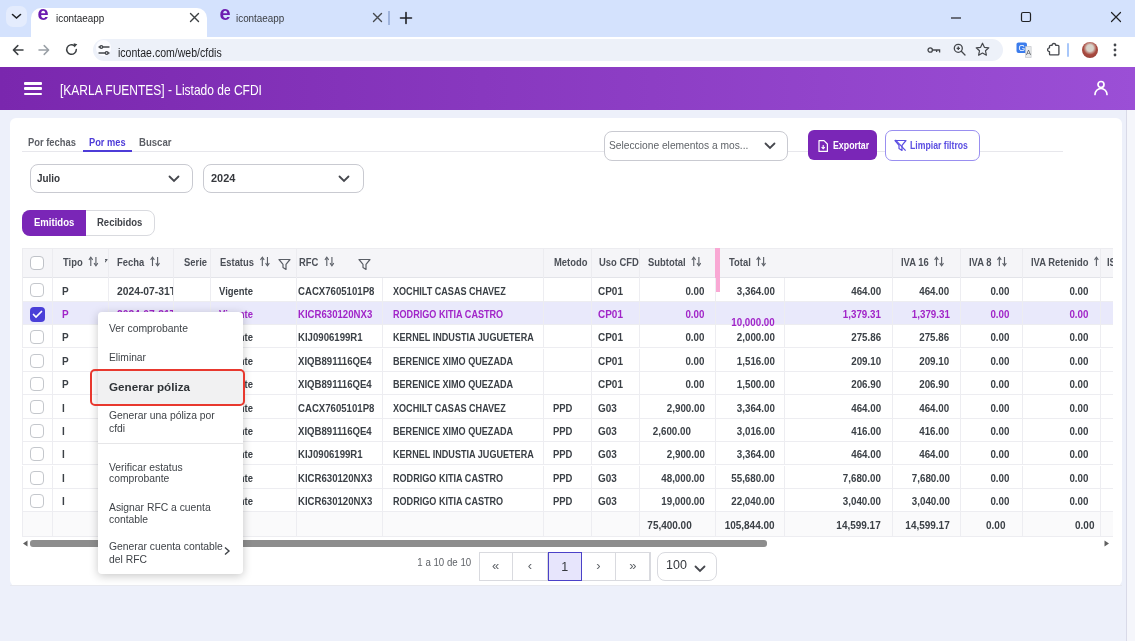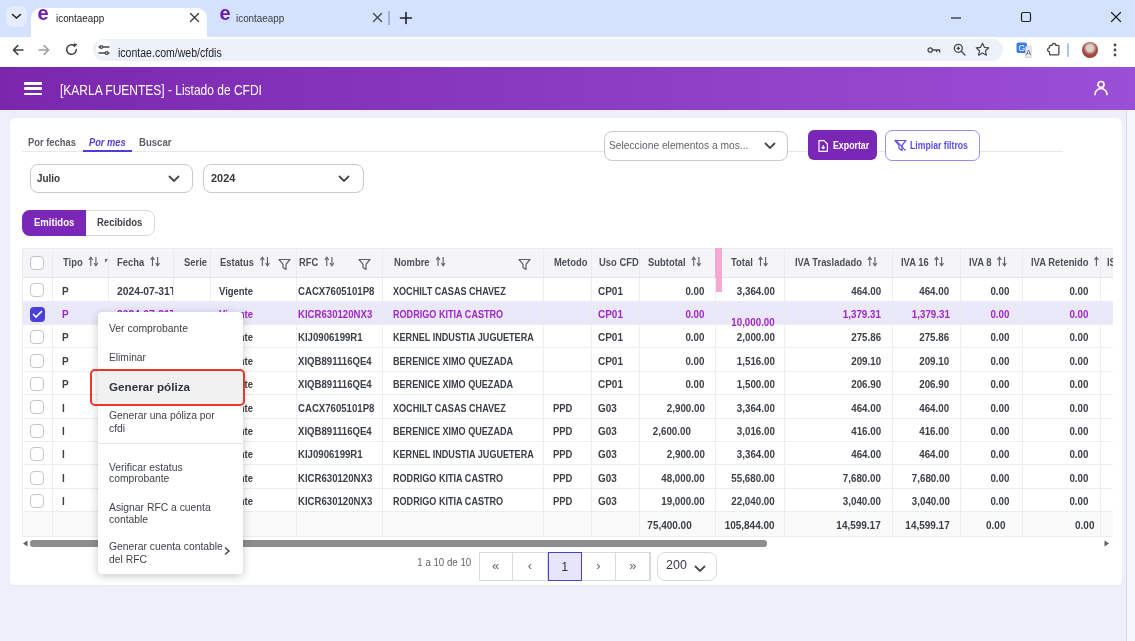--- a/index.html
+++ b/index.html
@@ -106,21 +106,21 @@
     <g fill="none" stroke="#fff" stroke-width="1.7" stroke-linecap="round">
       <circle cx="10" cy="6.5" r="3"></circle>
       <path d="M4 16.5 a6 6 0 0 1 12 0"></path>
     </g>
   </svg>
 
 <div class="abs" style="left:0;top:109.5px;width:1135px;height:531.5px;background:#edf0fa"></div>
 <div class="abs" style="left:1126px;top:109.5px;width:9px;height:531.5px;background:#f5f6fb;border-left:1px solid #d9dae8"></div>
 <div class="abs" style="left:10px;top:118px;width:1112px;height:468px;background:#fff;border-radius:6px"></div>
 <div class="abs" style="left:27.8px;top:132px;"><span style="display:inline-block;transform-origin:0 0;transform:scaleX(0.815);font-size:11.5px;font-weight:700;color:#5c5f66;white-space:nowrap;">Por fechas</span></div>
-<div class="abs" style="left:89.1px;top:132px;font-style:italic;"><span style="display:inline-block;transform-origin:0 0;transform:scaleX(0.807);font-size:11.5px;font-weight:700;color:#4e3cd8;white-space:nowrap;">Por mes</span></div>
+<div class="abs" style="left:89.1px;top:132px;"><span style="display:inline-block;transform-origin:0 0;transform:scaleX(0.807);font-size:11.5px;font-weight:700;color:#4e3cd8;white-space:nowrap;">Por mes</span></div>
 <div class="abs" style="left:139.1px;top:132px;"><span style="display:inline-block;transform-origin:0 0;transform:scaleX(0.834);font-size:11.5px;font-weight:700;color:#5c5f66;white-space:nowrap;">Buscar</span></div>
 <div class="abs" style="left:22px;top:151px;width:1041px;height:1px;background:#e7e7ec"></div>
 <div class="abs" style="left:83px;top:150px;width:49px;height:2px;background:#4e3cd8"></div>
 <div class="abs" style="left:29.8px;top:164px;width:163px;height:29px;border:1px solid #c9cad1;border-radius:8px;background:#fff"></div>
 <div class="abs" style="left:36.5px;top:168px;"><span style="display:inline-block;transform-origin:0 0;transform:scaleX(0.86);font-size:11.5px;font-weight:600;color:#36383d;white-space:nowrap;">Julio</span></div>
 <svg class="abs" style="left:168px;top:175px" width="12" height="8" viewBox="0 0 12 8">
     <path d="M1.5 1.5 L6 6 L10.5 1.5" fill="none" stroke="#45474d" stroke-width="1.8" stroke-linecap="round"></path>
   </svg>
 <div class="abs" style="left:202.6px;top:164px;width:161.4px;height:29px;border:1px solid #c9cad1;border-radius:8px;background:#fff"></div>
 <div class="abs" style="left:210.5px;top:168px;"><span style="display:inline-block;transform-origin:0 0;transform:scaleX(0.95);font-size:11.5px;font-weight:600;color:#36383d;white-space:nowrap;">2024</span></div>
@@ -194,61 +194,38 @@
               <path d="M3.5 10 V2.2"></path>
               <path d="M1.3 3.8 L3.5 1.2 L5.7 3.8"></path>
               <path d="M9.5 1 V8.8"></path>
               <path d="M7.3 7.2 L9.5 9.8 L11.7 7.2"></path>
             </g>
           </svg></span></div>
       <svg class="abs" style="left:61.5px;top:9.7px" width="13" height="13" viewBox="0 0 13 13">
         <path d="M1 1.5 H12 L8 6.3 V11.4 L5 9.5 V6.3 Z" fill="none" stroke="#5a5e66" stroke-width="1.2" stroke-linejoin="round"></path>
       </svg>
     </div>
-    <div class="abs" style="left:360.5px;top:0;width:161.0px;height:30.3px;border-left:1px solid #ececf0;overflow:hidden">
-      <div style="position:absolute;left:10.6px;top:4px;white-space:nowrap"><span style="display:inline-block;transform-origin:0 0;transform:scaleX(0.855);font-size:11px;font-weight:700;color:#4c5058;white-space:nowrap">Nombre<svg style="display:inline-block;vertical-align:-1px;margin-left:6px" width="13" height="11" viewBox="0 0 13 11">
-            <g stroke="#5a5e66" stroke-width="1.3" fill="none">
-              <path d="M3.5 10 V2.2"></path>
-              <path d="M1.3 3.8 L3.5 1.2 L5.7 3.8"></path>
-              <path d="M9.5 1 V8.8"></path>
-              <path d="M7.3 7.2 L9.5 9.8 L11.7 7.2"></path>
-            </g>
-          </svg></span></div>
-      <svg class="abs" style="left:134.5px;top:9.7px" width="13" height="13" viewBox="0 0 13 13">
-        <path d="M1 1.5 H12 L8 6.3 V11.4 L5 9.5 V6.3 Z" fill="none" stroke="#5a5e66" stroke-width="1.2" stroke-linejoin="round"></path>
-      </svg>
-    </div>
     <div class="abs" style="left:521.5px;top:0;width:48.0px;height:30.3px;border-left:1px solid #ececf0;overflow:hidden">
       <div style="position:absolute;left:10.0px;top:4px;white-space:nowrap"><span style="display:inline-block;transform-origin:0 0;transform:scaleX(0.855);font-size:11px;font-weight:700;color:#4c5058;white-space:nowrap">Metodo</span></div>
     </div>
     <div class="abs" style="left:569.5px;top:0;width:47.5px;height:30.3px;border-left:1px solid #ececf0;overflow:hidden">
       <div style="position:absolute;left:7.3px;top:4px;white-space:nowrap"><span style="display:inline-block;transform-origin:0 0;transform:scaleX(0.855);font-size:11px;font-weight:700;color:#4c5058;white-space:nowrap">Uso CFDI</span></div>
     </div>
     <div class="abs" style="left:617.0px;top:0;width:76.0px;height:30.3px;border-left:1px solid #ececf0;overflow:hidden">
       <div style="position:absolute;left:8.2px;top:4px;white-space:nowrap"><span style="display:inline-block;transform-origin:0 0;transform:scaleX(0.855);font-size:11px;font-weight:700;color:#4c5058;white-space:nowrap">Subtotal<svg style="display:inline-block;vertical-align:-1px;margin-left:6px" width="13" height="11" viewBox="0 0 13 11">
             <g stroke="#5a5e66" stroke-width="1.3" fill="none">
               <path d="M3.5 10 V2.2"></path>
               <path d="M1.3 3.8 L3.5 1.2 L5.7 3.8"></path>
               <path d="M9.5 1 V8.8"></path>
               <path d="M7.3 7.2 L9.5 9.8 L11.7 7.2"></path>
             </g>
           </svg></span></div>
     </div>
-    <div class="abs" style="left:693.0px;top:0;width:69.0px;height:44px;border-left:7px solid #f9a8d4;overflow:hidden">
+    <div class="abs" style="left:693.0px;top:0;width:69.0px;height:44px;border-left:5px solid #f9a8d4;overflow:hidden">
       <div style="position:absolute;left:9.7px;top:4px;white-space:nowrap"><span style="display:inline-block;transform-origin:0 0;transform:scaleX(0.855);font-size:11px;font-weight:700;color:#4c5058;white-space:nowrap">Total<svg style="display:inline-block;vertical-align:-1px;margin-left:6px" width="13" height="11" viewBox="0 0 13 11">
-            <g stroke="#5a5e66" stroke-width="1.3" fill="none">
-              <path d="M3.5 10 V2.2"></path>
-              <path d="M1.3 3.8 L3.5 1.2 L5.7 3.8"></path>
-              <path d="M9.5 1 V8.8"></path>
-              <path d="M7.3 7.2 L9.5 9.8 L11.7 7.2"></path>
-            </g>
-          </svg></span></div>
-    </div>
-    <div class="abs" style="left:762.0px;top:0;width:108.0px;height:30.3px;border-left:1px solid #ececf0;overflow:hidden">
-      <div style="position:absolute;left:10.0px;top:4px;white-space:nowrap"><span style="display:inline-block;transform-origin:0 0;transform:scaleX(0.855);font-size:11px;font-weight:700;color:#4c5058;white-space:nowrap">IVA Trasladado<svg style="display:inline-block;vertical-align:-1px;margin-left:6px" width="13" height="11" viewBox="0 0 13 11">
             <g stroke="#5a5e66" stroke-width="1.3" fill="none">
               <path d="M3.5 10 V2.2"></path>
               <path d="M1.3 3.8 L3.5 1.2 L5.7 3.8"></path>
               <path d="M9.5 1 V8.8"></path>
               <path d="M7.3 7.2 L9.5 9.8 L11.7 7.2"></path>
             </g>
           </svg></span></div>
     </div>
     <div class="abs" style="left:870.0px;top:0;width:68.5px;height:30.3px;border-left:1px solid #ececf0;overflow:hidden">
       <div style="position:absolute;left:8.6px;top:4px;white-space:nowrap"><span style="display:inline-block;transform-origin:0 0;transform:scaleX(0.855);font-size:11px;font-weight:700;color:#4c5058;white-space:nowrap">IVA 16<svg style="display:inline-block;vertical-align:-1px;margin-left:6px" width="13" height="11" viewBox="0 0 13 11">
@@ -901,21 +878,21 @@
 <div class="abs" style="left:371px;top:555.8px;width:100px">
     <span style="float:right;display:inline-block;transform-origin:100% 0;transform:scaleX(0.88);font-size:11px;color:#5f6368;white-space:nowrap">1 a 10 de 10</span>
   </div>
 <div class="abs" style="left:479px;top:552.4px;width:171.5px;height:29px;border:1px solid #d9dadf;background:#fff"></div>
 <div class="abs" style="left:479.0px;top:552.4px;width:34.3px;height:29px;border-right:1px solid #d9dadf;text-align:center;line-height:28px;font-size:13px;color:#5f6368">«</div>
 <div class="abs" style="left:513.3px;top:552.4px;width:34.3px;height:29px;border-right:1px solid #d9dadf;text-align:center;line-height:28px;font-size:13px;color:#5f6368">‹</div>
 <div class="abs" style="left:547.6px;top:552.4px;width:34.3px;height:29px;background:#e7e5fc;border:1.5px solid #4b41c8;text-align:center;line-height:28px;font-size:12.5px;color:#35383d">1</div>
 <div class="abs" style="left:581.9px;top:552.4px;width:34.3px;height:29px;border-right:1px solid #d9dadf;text-align:center;line-height:28px;font-size:13px;color:#5f6368">›</div>
 <div class="abs" style="left:616.2px;top:552.4px;width:34.3px;height:29px;border-right:1px solid #d9dadf;text-align:center;line-height:28px;font-size:13px;color:#5f6368">»</div>
 <div class="abs" style="left:657.3px;top:552.4px;width:59.6px;height:29px;border:1px solid #d9dadf;border-radius:8px;background:#fff"></div>
-<div class="abs" style="left:666px;top:555.3px;"><span style="display:inline-block;transform-origin:0 0;transform:scaleX(1);font-size:12.5px;font-weight:400;color:#35383d;white-space:nowrap;">200</span></div>
+<div class="abs" style="left:666px;top:555.3px;"><span style="display:inline-block;transform-origin:0 0;transform:scaleX(1);font-size:12.5px;font-weight:400;color:#35383d;white-space:nowrap;">100</span></div>
 <svg class="abs" style="left:694px;top:564.5px" width="12" height="8" viewBox="0 0 12 8">
     <path d="M1.5 1.5 L6 6 L10.5 1.5" fill="none" stroke="#45474d" stroke-width="1.8" stroke-linecap="round"></path>
   </svg>
 <div class="abs" style="left:10px;top:585px;width:1112px;height:1px;background:#e8e9ef"></div>
 <div class="abs" style="left:98px;top:311.7px;width:145px;height:262.3px;background:#fff;border-radius:4px;box-shadow:0 2px 10px rgba(0,0,0,0.22);z-index:10"></div>
 <div class="abs" style="left:98px;top:370.9px;width:145px;height:32.8px;background:#f1f1f2;z-index:11"></div>
 <div class="abs" style="left:109px;top:318.3px;z-index:12"><span style="display:inline-block;transform-origin:0 0;transform:scaleX(0.943);font-size:11px;font-weight:400;color:#3f4348;white-space:nowrap;">Ver comprobante</span></div>
 <div class="abs" style="left:109px;top:347.4px;z-index:12"><span style="display:inline-block;transform-origin:0 0;transform:scaleX(0.93);font-size:11px;font-weight:400;color:#3f4348;white-space:nowrap;">Eliminar</span></div>
 <div class="abs" style="left:109px;top:376.8px;z-index:12"><span style="display:inline-block;transform-origin:0 0;transform:scaleX(1.06);font-size:11px;font-weight:700;color:#2f3337;white-space:nowrap;">Generar póliza</span></div>
 <div class="abs" style="left:109px;top:409.2px;z-index:12"><span style="display:inline-block;transform-origin:0 0;transform:scaleX(0.94);font-size:11px;font-weight:400;color:#3f4348;white-space:nowrap;line-height:12.7px">Generar una póliza por<br>cfdi</span></div>

